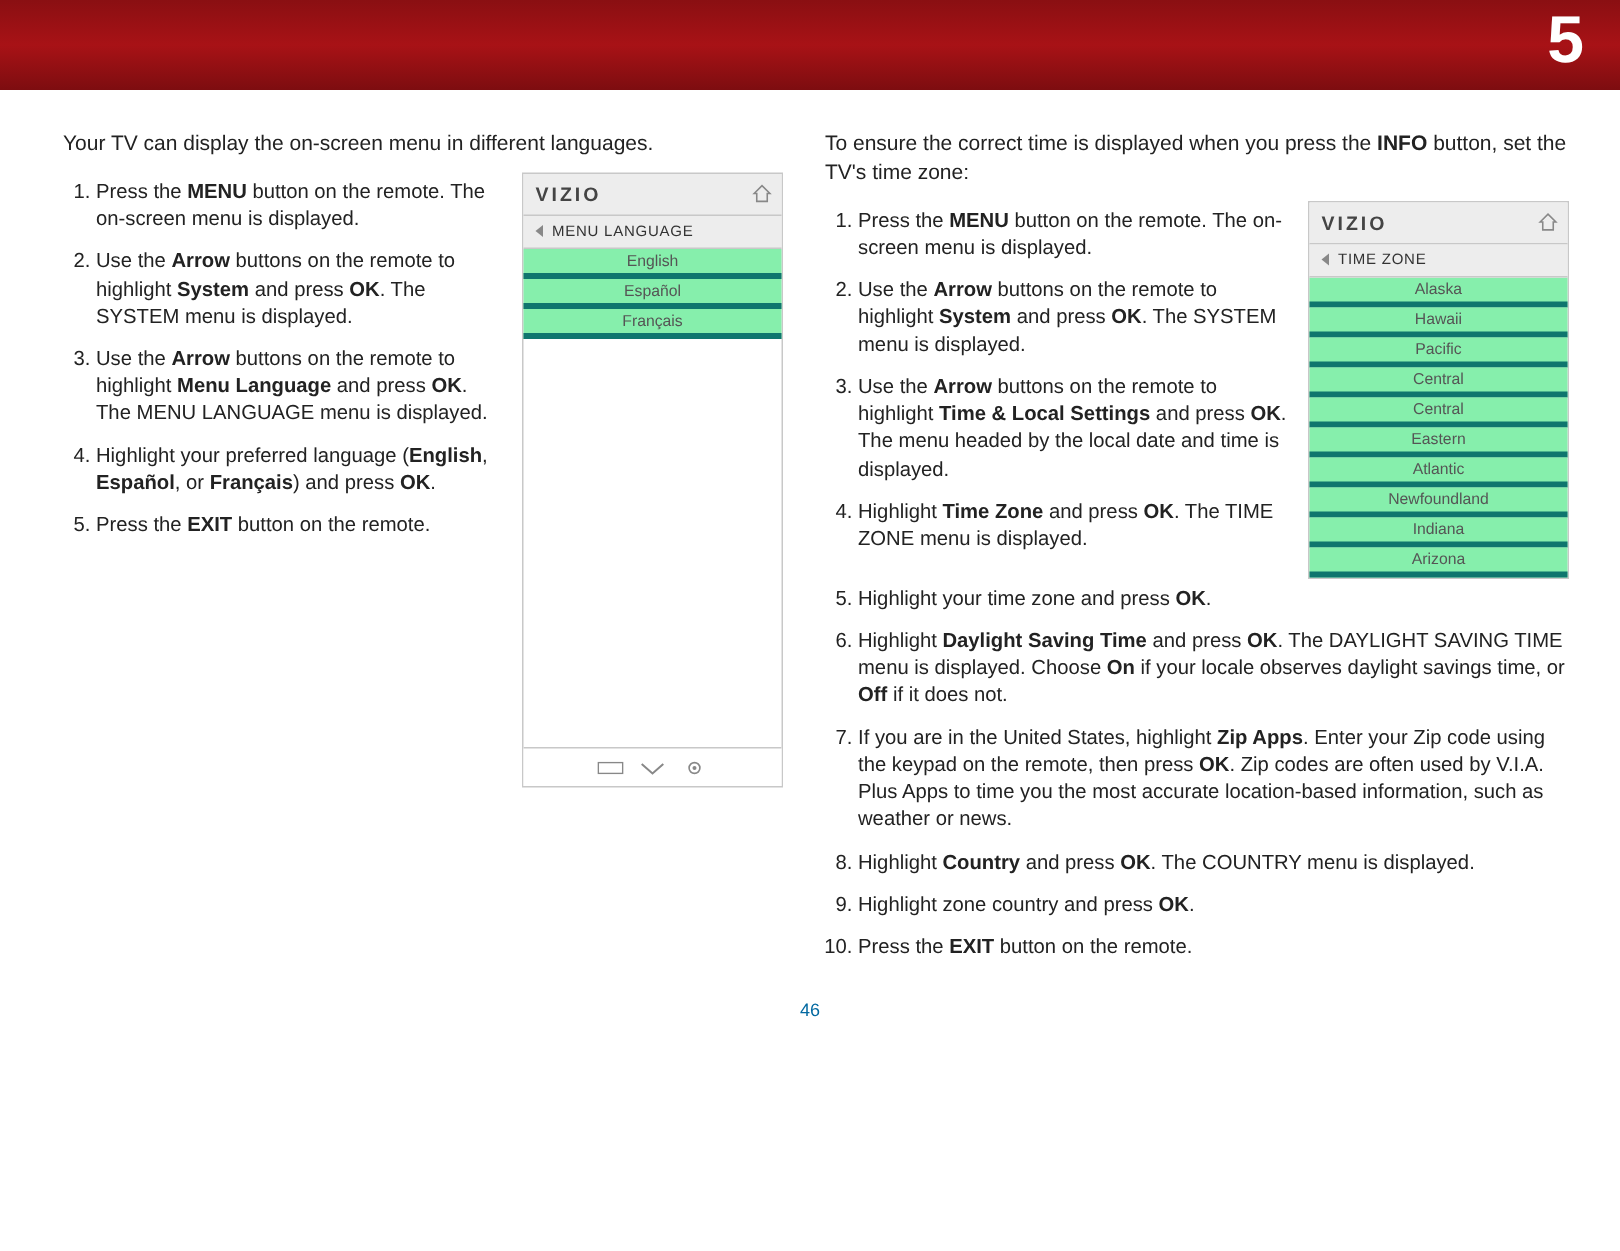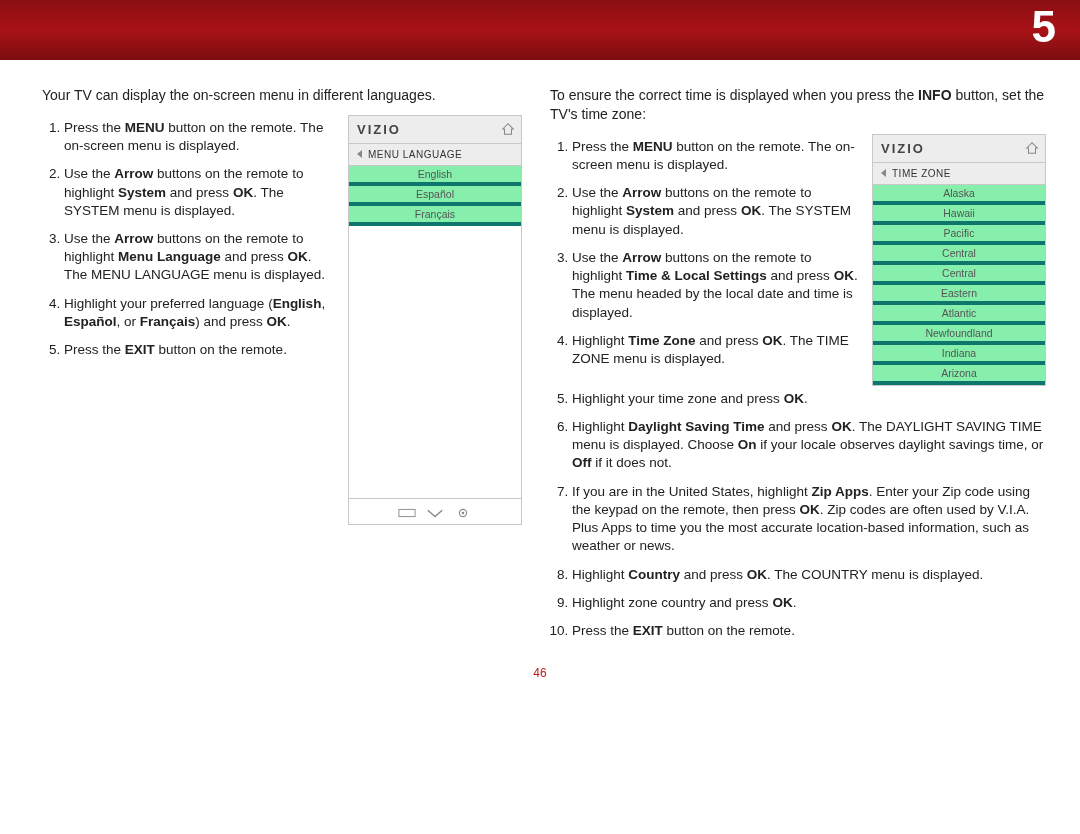--- a/index.html
+++ b/index.html
@@ -23,21 +23,21 @@
   .tv-logo { font-family: Arial, sans-serif; font-weight:bold; letter-spacing:2px; font-size:13px; color:#444; }
   .home-icon { position:absolute; right:6px; top:6px; width:14px; height:14px; }
   .home-icon svg { width:14px; height:14px; }
   .tv-sub { height:22px; background:#ededed; display:flex; align-items:center; padding:0 8px; font-size:10px; letter-spacing:.5px; color:#333; border-bottom:1px solid #c8c8c8; position:relative; }
   .tv-sub-arrow { width:0;height:0;border-top:4px solid transparent;border-bottom:4px solid transparent;border-right:5px solid #888; margin-right:6px; }
   .tv-row { height:20px; border-bottom:4px solid #0f766e; background:#86efac; font-size:10.5px; color:#555; display:flex; align-items:center; justify-content:center; }
   .tv-foot { position:absolute; bottom:0; left:0; right:0; height:26px; border-top:1px solid #c8c8c8; background:#fff; display:flex; align-items:center; justify-content:center; gap:10px; }
   .tv-foot .mini { width:18px; height:12px; }
   .tv-foot svg { width:100%; height:100%; }
 
-  .pagenum { text-align:center; font-size:12px; color:#b91c1c; padding:6px 0 8px 0; }
+  .pagenum { text-align:center; font-size:12px; color:#0369a1; padding:6px 0 8px 0; }
 </style>
 </head>
 <body>
 
 <div class="banner">
   <div class="banner-num">5</div>
 </div>
 
 <div class="page">
 

